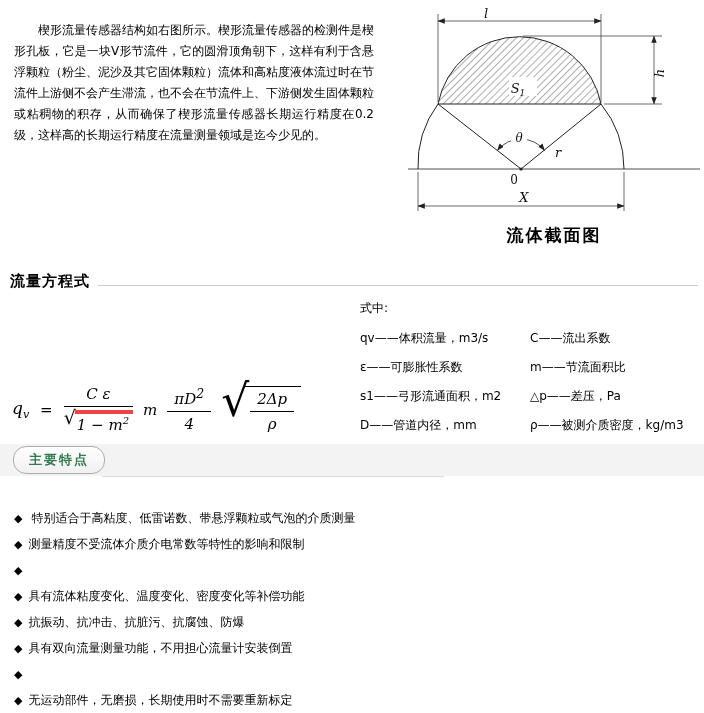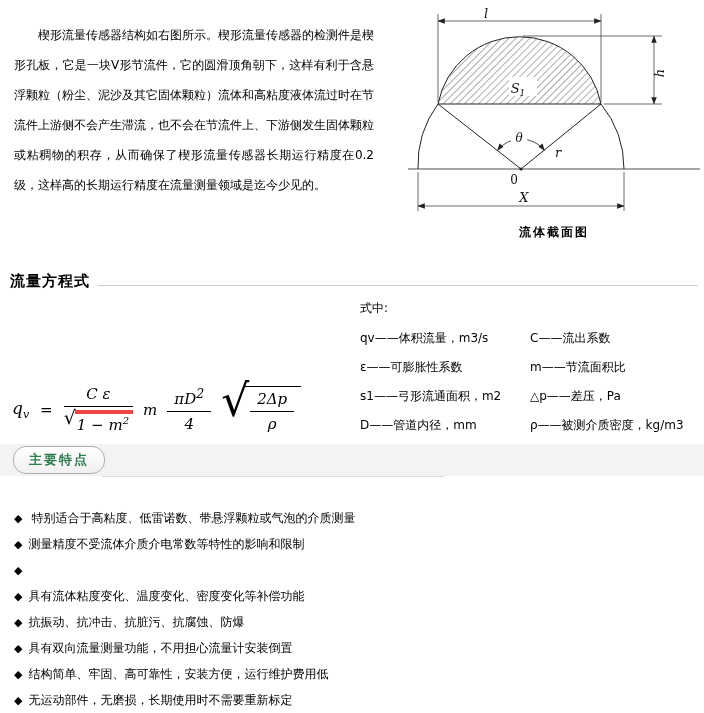--- a/index.html
+++ b/index.html
@@ -3,26 +3,26 @@
 <meta charset="utf-8">
 <style>
   html,body{margin:0;padding:0;}
   body{
     width:704px;height:713px;position:relative;background:#ffffff;color:#000;
     font-family:"DejaVu Sans","Liberation Sans",sans-serif;
   }
   
   .intro{
     position:absolute;left:14px;top:8px;width:360px;
-    font-size:12px;line-height:30px;text-indent:24px;text-align:justify;
+    font-size:12px;line-height:21px;text-indent:24px;text-align:justify;
   }
   
   .diagram{position:absolute;left:406px;top:6px;width:296px;}
   .diagram svg{display:block;}
-  .caption{width:296px;text-align:center;font-size:12px;font-weight:bold;letter-spacing:2px;margin-top:6px;}
+  .caption{width:296px;text-align:center;font-size:17px;font-weight:bold;letter-spacing:2px;margin-top:6px;}
   
   .eq-heading{position:absolute;left:10px;top:272px;width:688px;display:flex;align-items:center;}
   .eq-heading .h{font-size:15px;font-weight:bold;letter-spacing:1px;}
   .eq-heading .rule{flex:1;height:1px;background:#cccccc;margin-left:8px;transform:translateY(4px);}
   
   .equation-area{position:absolute;left:12px;top:296px;width:690px;display:flex;}
   .formula-wrap{width:348px;display:flex;align-items:flex-end;padding-top:30px;}
   .formula{display:flex;align-items:center;font-family:"DejaVu Serif","Liberation Serif",serif;font-style:italic;font-size:15px;}
   .qterm{font-size:17px;white-space:nowrap;}
   .qterm sub{font-size:11px;}
@@ -181,19 +181,18 @@
   <li>
       <span class="bullet">◆</span>
       <span class="text">抗振动、抗冲击、抗脏污、抗腐蚀、防爆</span>
     </li>
   <li>
       <span class="bullet">◆</span>
       <span class="text">具有双向流量测量功能，不用担心流量计安装倒置</span>
     </li>
   <li>
       <span class="bullet">◆</span>
-      <span class="text">结构简单、牢固、高可靠性，安装方便，运行维护费用低</span>
     </li>
   <li>
       <span class="bullet">◆</span>
       <span class="text">无运动部件，无磨损，长期使用时不需要重新标定</span>
     </li>
 </ul>
 
 </body></html>

